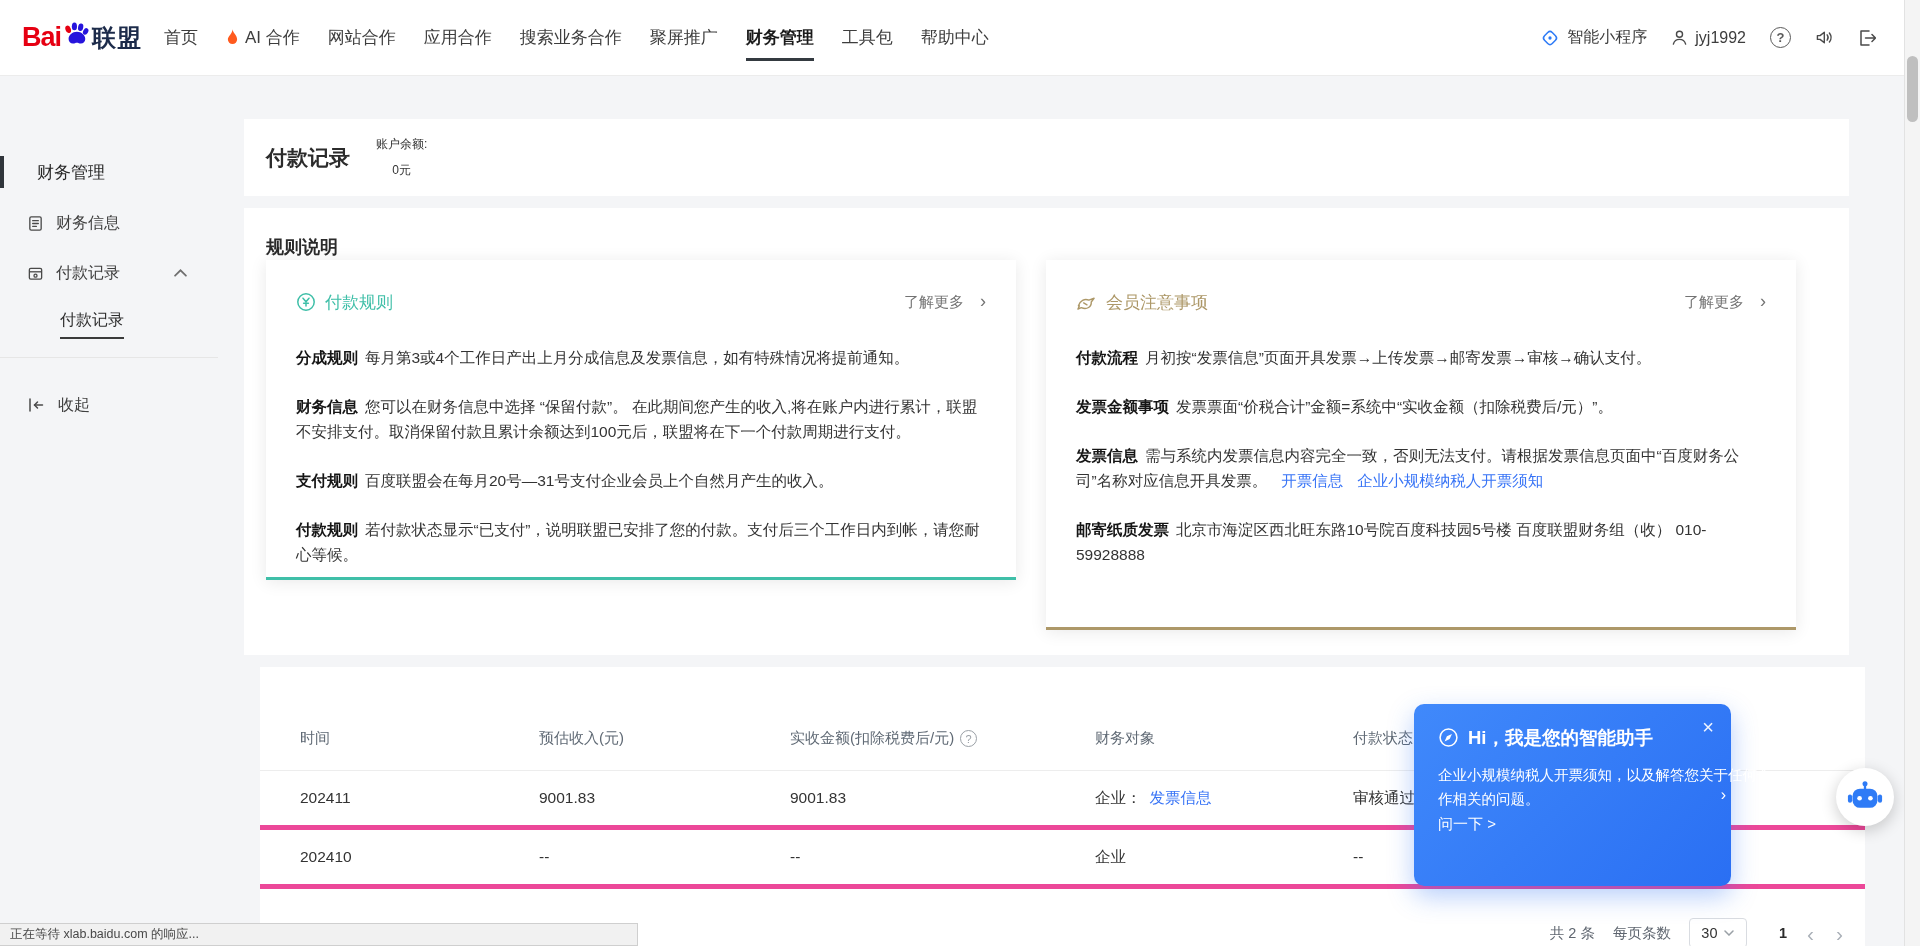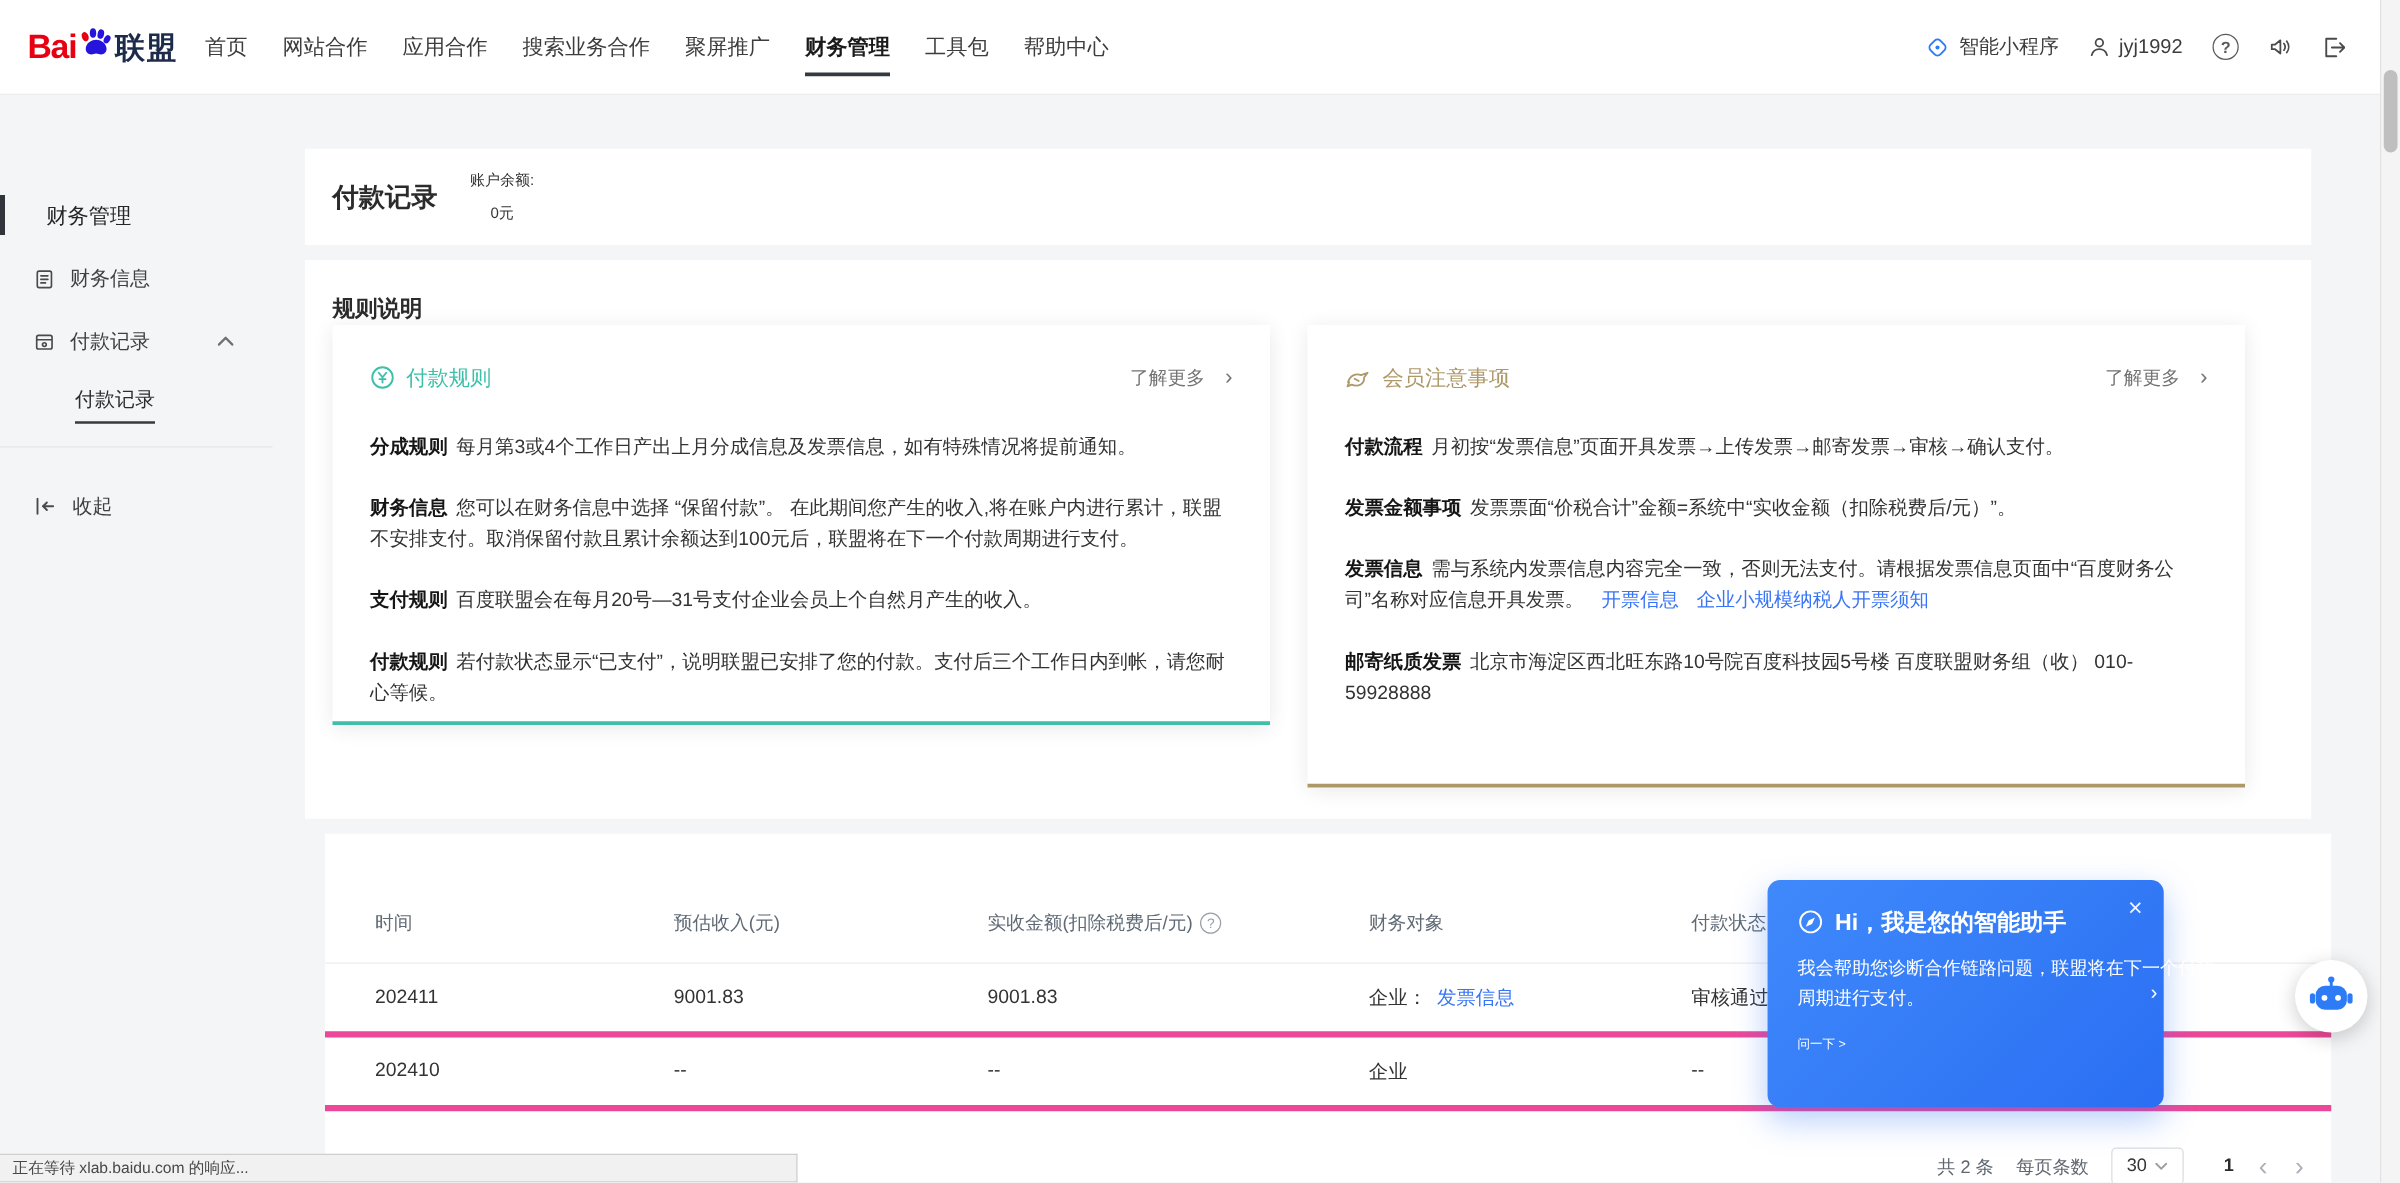--- a/index.html
+++ b/index.html
@@ -65,21 +65,21 @@
   .page-size-select{width:58px;height:30px;border:1px solid #d9dce1;border-radius:4px;display:flex;align-items:center;justify-content:center;gap:7px;color:#333;cursor:pointer;background:#fff;}
   .page-num{color:#2b2b2b;font-weight:bold;margin-left:14px;}
   .page-arrow{font-size:21px;color:#aab0b8;cursor:pointer;padding:0 2px;line-height:1;}
 
   
   .assistant{position:absolute;left:1414px;top:704px;width:317px;height:182px;background:linear-gradient(135deg,#4089fb,#2a6ff3);border-radius:10px;padding:21px 24px;color:#fff;z-index:20;box-shadow:0 10px 26px rgba(42,111,243,.35);}
   .assistant-head{display:flex;align-items:center;gap:9px;}
   .assistant-title{font-size:18.5px;font-weight:bold;}
   .assistant-close{position:absolute;top:13px;right:17px;font-size:20px;color:rgba(255,255,255,.92);cursor:pointer;line-height:1;}
   .assistant-body{margin-top:13px;font-size:14.5px;line-height:24px;width:334px;}
-  .assistant-cta{margin-top:17px;font-size:10px;cursor:pointer;display:inline-block;}
+  .assistant-cta{margin-top:4px;font-size:15px;cursor:pointer;display:inline-block;}
   .assistant-edge{position:absolute;right:5px;top:50%;transform:translateY(-50%);font-size:16px;color:#fff;cursor:pointer;}
   .robot{position:absolute;left:1836px;top:768px;width:58px;height:58px;border-radius:50%;background:#fff;box-shadow:0 4px 16px rgba(0,0,0,.2);display:flex;align-items:center;justify-content:center;z-index:21;cursor:pointer;}
 
   
   .status-bar{position:absolute;left:0;top:923px;width:638px;height:23px;background:#f1f1f1;border:1px solid #cfcfcf;border-left:none;font-size:12.5px;color:#484848;display:flex;align-items:center;padding-left:10px;z-index:40;}
   .scrollbar{position:absolute;right:0;top:0;width:16px;height:946px;background:#f4f4f4;border-left:1px solid #e2e2e2;z-index:50;}
   .scroll-thumb{position:absolute;top:56px;left:2px;width:11px;height:66px;background:#bfbfbf;border-radius:6px;cursor:pointer;}
 </style>
 </head>
 <body>
@@ -91,20 +91,26 @@
       <ellipse cx="6" cy="10" rx="3.2" ry="4.6" transform="rotate(-20 6 10)" fill="#e60012"></ellipse>
       <ellipse cx="13.5" cy="6.5" rx="3.1" ry="4.6" fill="#2614dc"></ellipse>
       <ellipse cx="21" cy="7.5" rx="3.1" ry="4.6" transform="rotate(12 21 7.5)" fill="#2614dc"></ellipse>
       <ellipse cx="27" cy="12.5" rx="2.9" ry="4.2" transform="rotate(30 27 12.5)" fill="#2614dc"></ellipse>
       <path d="M16.5 13c-5.5 0-10 4.2-10 8.6 0 3.2 2.2 5.4 5.3 5.4 1.8 0 3-.9 4.7-.9s2.9.9 4.7.9c3.1 0 5.3-2.2 5.3-5.4 0-4.4-4.5-8.6-10-8.6z" fill="#2614dc"></path>
     </svg>
     <span class="logo-union">联盟</span>
   </div>
   <nav class="nav-menu">
     <a class="nav-item">首页</a>
+    <a class="nav-item">
+      <svg viewBox="0 0 14 18" width="13" height="17">
+          <path d="M7 0C7.3 4 12 6.2 12 11a5 5 0 0 1-10 0C2 7.3 6.7 5.5 7 0Z" fill="#ff5a1e"></path>
+        </svg>
+      <span>AI 合作</span>
+    </a>
     <a class="nav-item">网站合作</a>
     <a class="nav-item">应用合作</a>
     <a class="nav-item">搜索业务合作</a>
     <a class="nav-item">聚屏推广</a>
     <a class="nav-item active">财务管理</a>
     <a class="nav-item">工具包</a>
     <a class="nav-item">帮助中心</a>
   </nav>
   <div class="nav-right">
     <div class="entry">
@@ -274,21 +280,21 @@
 
 <div class="assistant">
   <div class="assistant-head">
     <svg viewBox="0 0 22 22" width="21" height="21" fill="none" stroke="#fff" stroke-width="1.6">
       <circle cx="11" cy="11" r="8.8"></circle>
       <path d="M14.6 7.4l-2.4 5.3-5.3 2.4 2.4-5.3z" fill="#fff" stroke="none"></path>
     </svg>
     <span class="assistant-title">Hi，我是您的智能助手</span>
   </div>
   <span class="assistant-close">×</span>
-  <div class="assistant-body">我会帮助您诊断合作链路问题，联盟将在下一个付款周期进行支付。</div>
+  <div class="assistant-body">企业小规模纳税人开票须知，以及解答您关于任何合作相关的问题。</div>
   <a class="assistant-cta">问一下 &gt;</a>
   <span class="assistant-edge">›</span>
 </div>
 <div class="robot">
   <svg viewBox="0 0 48 48" width="40" height="40">
     <g fill="#2e7bf6">
       <circle cx="24" cy="8" r="3"></circle>
       <rect x="22.6" y="9" width="2.8" height="6"></rect>
       <rect x="9" y="14" width="30" height="23" rx="9"></rect>
       <rect x="3.5" y="21" width="5" height="10" rx="2.5"></rect>

